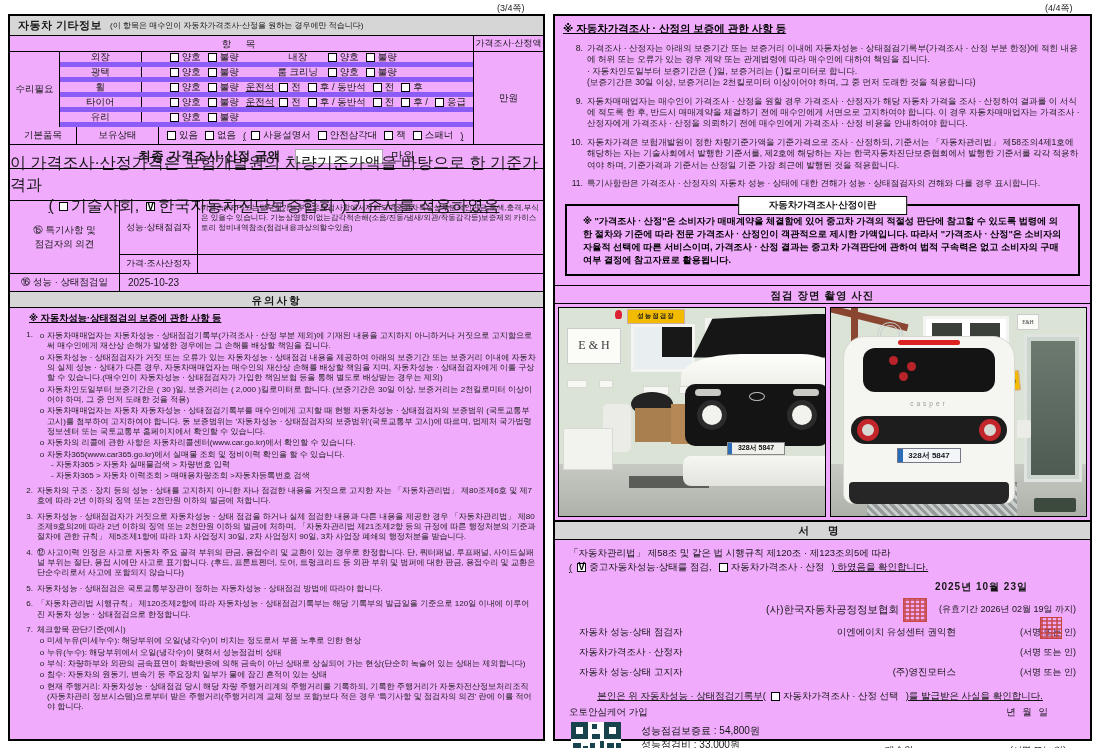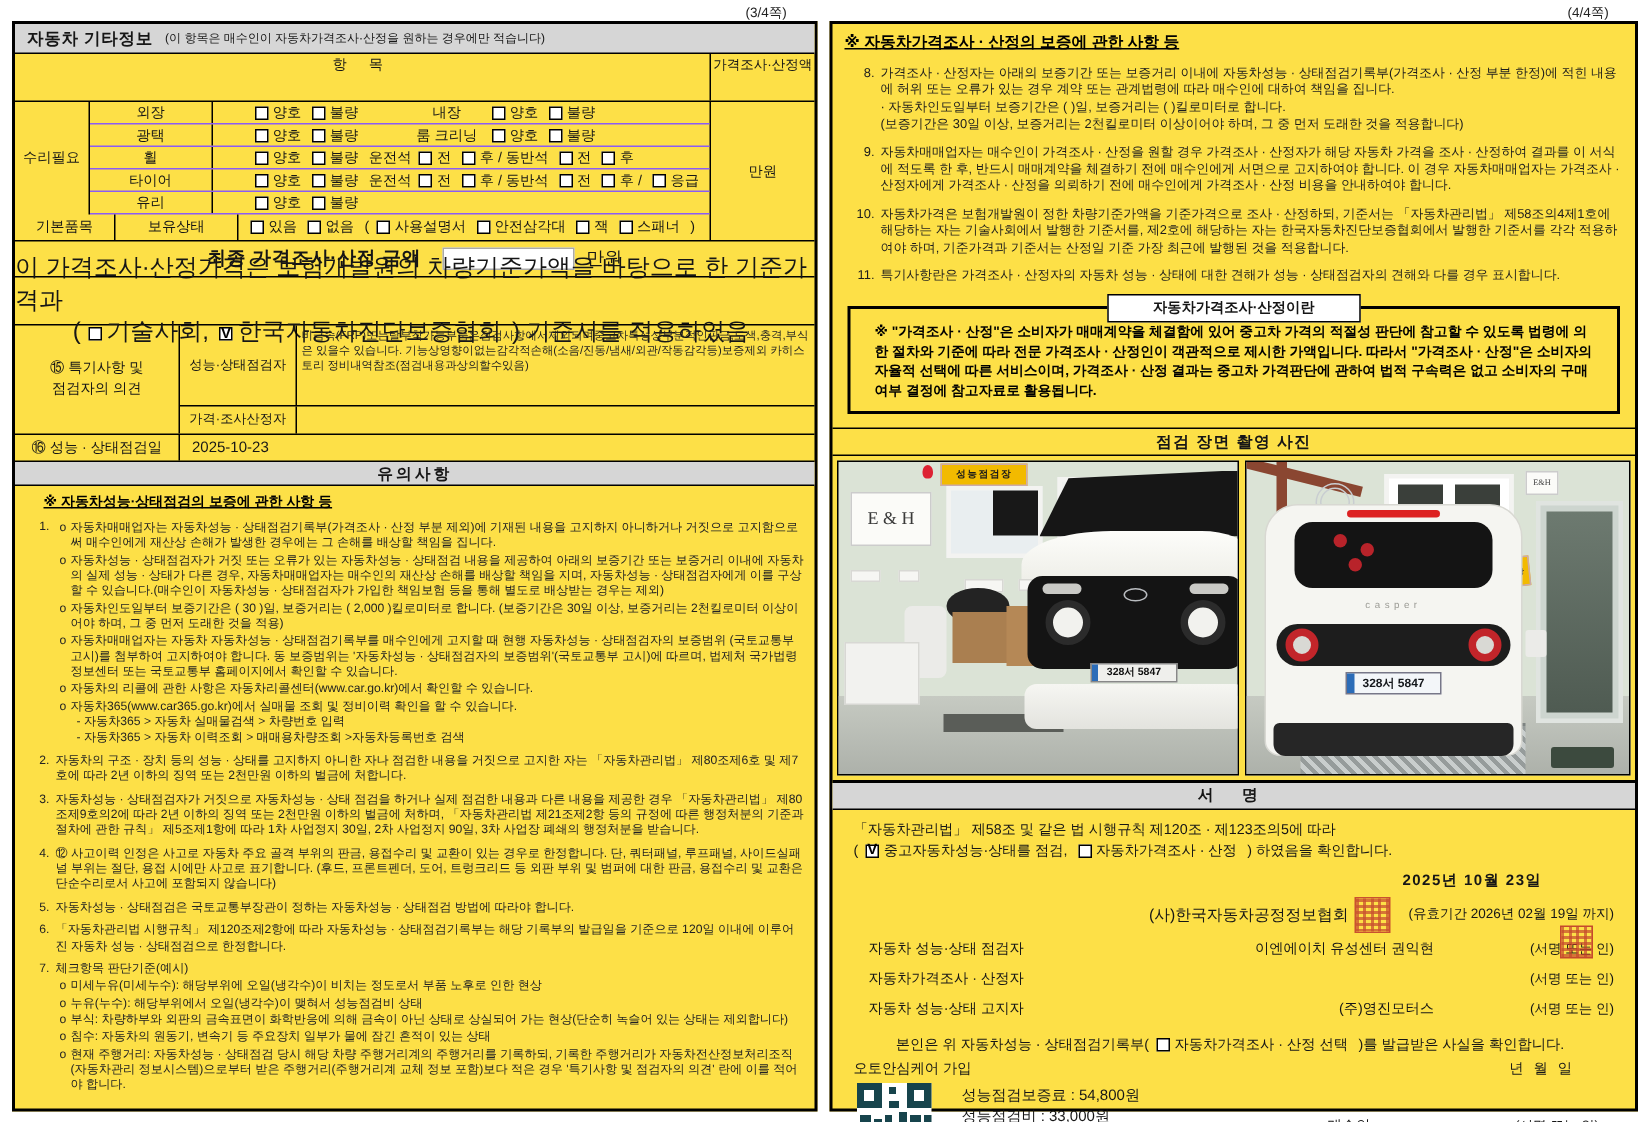--- a/index.html
+++ b/index.html
@@ -1,48 +1,48 @@
 <!DOCTYPE html>
 <html><head>
 <meta charset="utf-8">
 <style>
   * { box-sizing: border-box; margin: 0; padding: 0; }
   html,body { width: 1098px; height: 748px; background:#fff; font-family:"Liberation Sans","DejaVu Sans",sans-serif; color:#161616; }
   .sheet { position:relative; width:1098px; height:748px; background:#fff; overflow:hidden; }
   .pagelabel { position:absolute; top:2px; font-size:9px; color:#222; }
   .pl-left { left:497px; } .pl-right { left:1045px; }
-  .page { position:absolute; top:14px; border:2px solid #000; background:#fde047; display:flex; flex-direction:column; }
+  .page { position:absolute; top:14px; border:2px solid #000; background:#f0abfc; display:flex; flex-direction:column; }
   .page-left { left:8px; width:537px; height:727px; }
   .page-right { left:553px; width:539px; height:727px; }
 
   
   .row { border-bottom:1px solid #000; }
   .title-row { height:20px; background:#d6d6d6; display:flex; align-items:center; padding-left:8px; }
   .t-bold { font-weight:bold; font-size:11px; letter-spacing:0.5px; }
   .t-sub { font-size:8px; margin-left:8px; }
-  .head-row { height:32px; display:flex; font-size:9.5px; }
+  .head-row { height:16px; display:flex; font-size:9.5px; }
   .hcell-item { width:464px; border-right:1px solid #000; text-align:center; line-height:15px; letter-spacing:6px; }
   .hcell-price { flex:1; text-align:center; line-height:15px; font-size:9px; }
   .cbblock { display:flex; border-bottom:1px solid #000; }
   .cbleft { width:464px; border-right:1px solid #000; }
   .cbprice { flex:1; display:flex; align-items:center; justify-content:center; font-size:9.5px; }
   .repair { display:flex; }
   .c1v { width:67px; border-right:1px solid #000; display:flex; align-items:center; justify-content:center; font-size:9.5px; }
   .rrows { flex:1; }
-  .rrow { height:15px; display:flex; border-bottom:1px solid #8b5cf6; font-size:9.5px;gap:20px; }
+  .rrow { height:15px; display:flex; border-bottom:5px solid #8b5cf6; font-size:9.5px;gap:20px; }
   .rc2 { width:82px; border-right:1px solid #000; display:flex; align-items:center; justify-content:center; }
   .rc3 { flex:1; display:flex; align-items:center; padding-left:8px; white-space:nowrap; }
   .brow { height:17px; display:flex; font-size:9.5px; }
   .c1b { width:67px; border-right:1px solid #000; display:flex; align-items:center; justify-content:center; }
   .c2b { width:82px; border-right:1px solid #000; display:flex; align-items:center; justify-content:center; }
   .c3b { flex:1; display:flex; align-items:center; padding-left:8px; white-space:nowrap; }
   .cbw { display:inline-flex; align-items:center; margin-right:7px; }
   .cb { position:relative; display:inline-block; width:9px; height:9px; border:1px solid #000; background:#fff; margin-right:3px; flex:none; }
   .cb.checked::after { content:"V"; position:absolute; left:0px; top:-3px; font-size:10px; font-weight:bold; color:#000; }
-  .tx { margin-right:5px; white-space:pre; }
+  .tx { margin-right:5px; white-space:pre;text-decoration:underline; }
   .ct { display:inline-block; width:52px; text-align:center; margin-right:4px; }
   .sp { display:inline-block; }
   .final-row { height:24px; display:flex; align-items:center; justify-content:center; }
   .final-label { font-weight:bold; font-size:12.5px; margin-right:14px; letter-spacing:0.5px; }
   .final-input { display:inline-block; width:88px; height:15px; border:1px solid #aaa; background:#fff; margin-right:8px; }
   .final-unit { font-size:12px; }
   .basis-row { height:32px; display:flex; flex-direction:column; align-items:center; justify-content:center; font-size:16px; line-height:1.35; }
   .basis-line2 { display:flex; align-items:center; }
   .special { display:flex; border-bottom:1px solid #000; }
   .sp-c1 { width:110px; border-right:1px solid #000; display:flex; flex-direction:column; align-items:center; justify-content:center; font-size:9.5px; line-height:1.5; }

